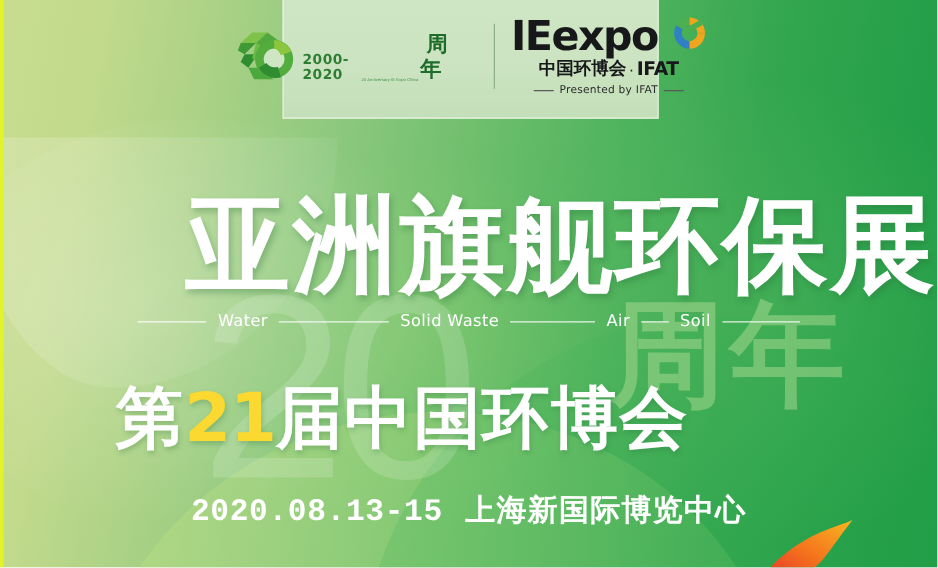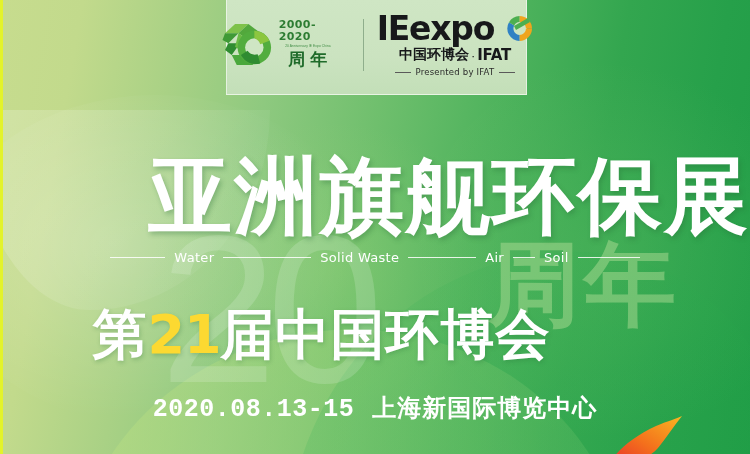--- a/index.html
+++ b/index.html
@@ -133,21 +133,21 @@
   }
 
   
   .anniv {
     display: flex;
     align-items: center;
     gap: 7px;
     padding-right: 13px;
   }
   .anniv-mark { width: 62px; height: 56px; display: block; }
-  .anniv-text { display: flex; flex-direction: column; align-items: center; }
+  .anniv-text { display: flex; flex-direction: row; align-items: flex-end; }
   .anniv-years {
     font-size: 11px;
     font-weight: 700;
     color: #2e7d33;
     letter-spacing: 0.4px;
     line-height: 1.1;
     font-family: "DejaVu Sans", sans-serif;
   }
   .anniv-sub {
     font-size: 3.4px;
@@ -170,21 +170,21 @@
 
   .logo-divider {
     width: 1px;
     height: 52px;
     background: #8fae8c;
     margin: 0 13px;
   }
 
   
   .ieexpo { display: flex; flex-direction: column; align-items: center; }
-  .ieexpo-row { display: flex; align-items: flex-end; gap: 11px; }
+  .ieexpo-row { display: flex; align-items: flex-start; gap: 11px; }
   .ieexpo-word {
     font-size: 33px;
     font-weight: 700;
     color: #17181a;
     letter-spacing: -1.2px;
     line-height: 0.95;
     font-family: "DejaVu Sans", sans-serif;
   }
   .ieexpo-o { width: 27px; height: 27px; margin-left: 1px; margin-bottom: 2px; }
   .ieexpo-cn {

